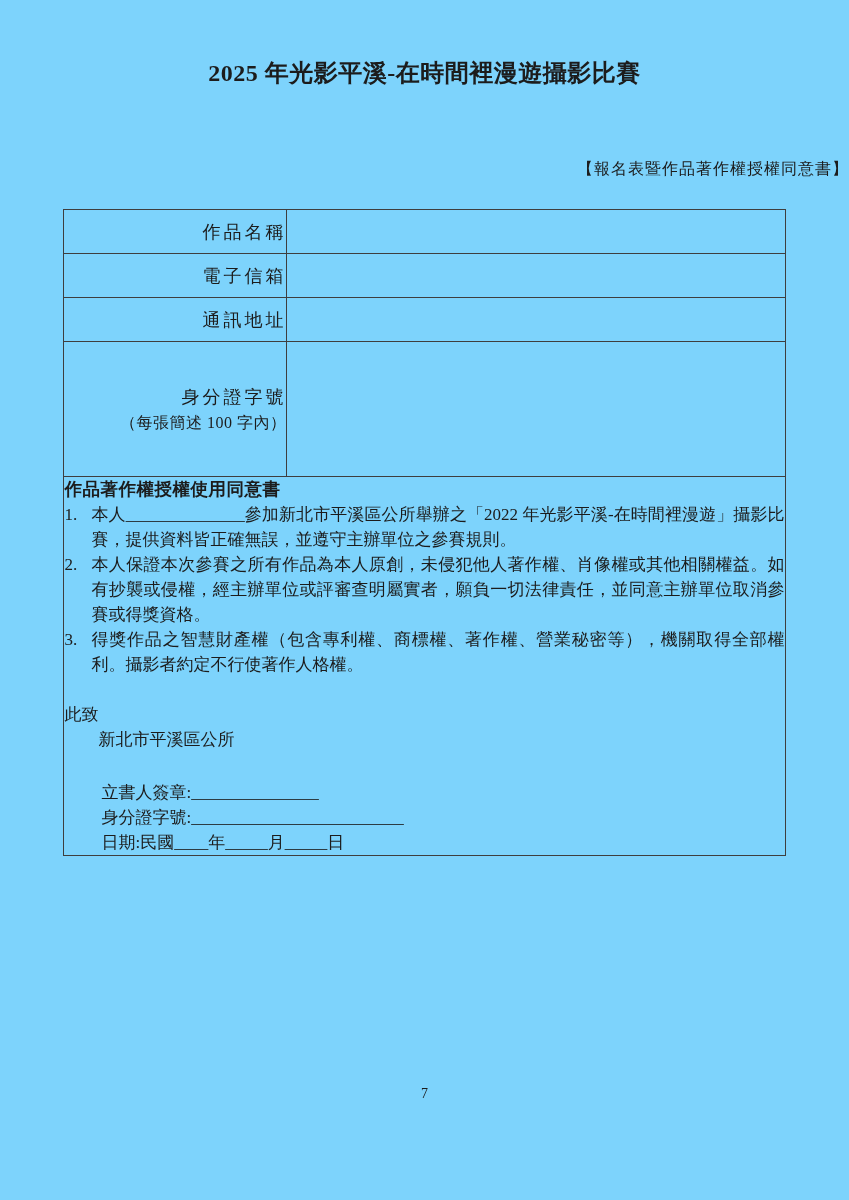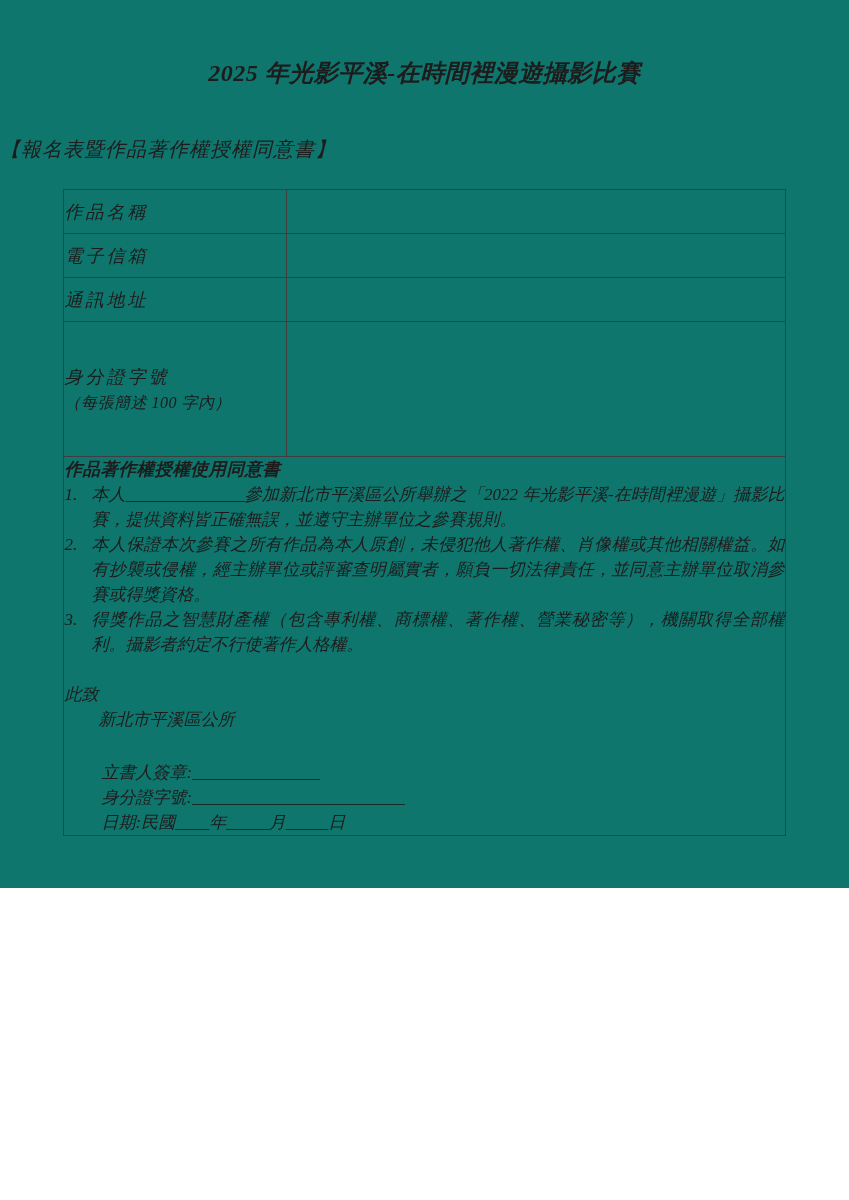--- a/index.html
+++ b/index.html
@@ -1,53 +1,52 @@
 <!DOCTYPE html>
 <html><head>
 <meta charset="utf-8">
 <style>
   html,body { margin:0; padding:0; background:#ffffff; }
   .page {
     position:relative;
-    width:849px; height:888px;
+    width:849px; height:1200px;
     margin:0 auto;
-    background:#0f766e;
+    background:#7dd3fc;
     color:#1c1c1c;
     font-family:"Liberation Serif","DejaVu Serif",serif;
     overflow:hidden;
-    font-style:italic;
   }
   .doc-title {
     padding-top:56px;
     text-align:center;
     font-size:24px;
     font-weight:bold;
     line-height:34px;
     letter-spacing:0.5px;
   }
   .doc-subtitle {
-    margin-top:46px;
-    text-align:left;
-    font-size:20px;
+    margin-top:66px;
+    text-align:right;
+    font-size:16px;
     line-height:26px;
     letter-spacing:1px;
   }
   table.form {
     border-collapse:collapse;
     table-layout:fixed;
     width:721px;
     margin:27px auto 0 auto;
   }
   table.form td {
     border:1.5px solid #3e3e3e;
     padding:0;
     vertical-align:middle;
   }
   .lbl {
-    text-align:left;
+    text-align:right;
     font-size:18px;
     letter-spacing:3px;
     line-height:26px;
   }
   .lbl .sub {
     display:block;
     font-size:16px;
     letter-spacing:0.5px;
     line-height:25px;
   }

